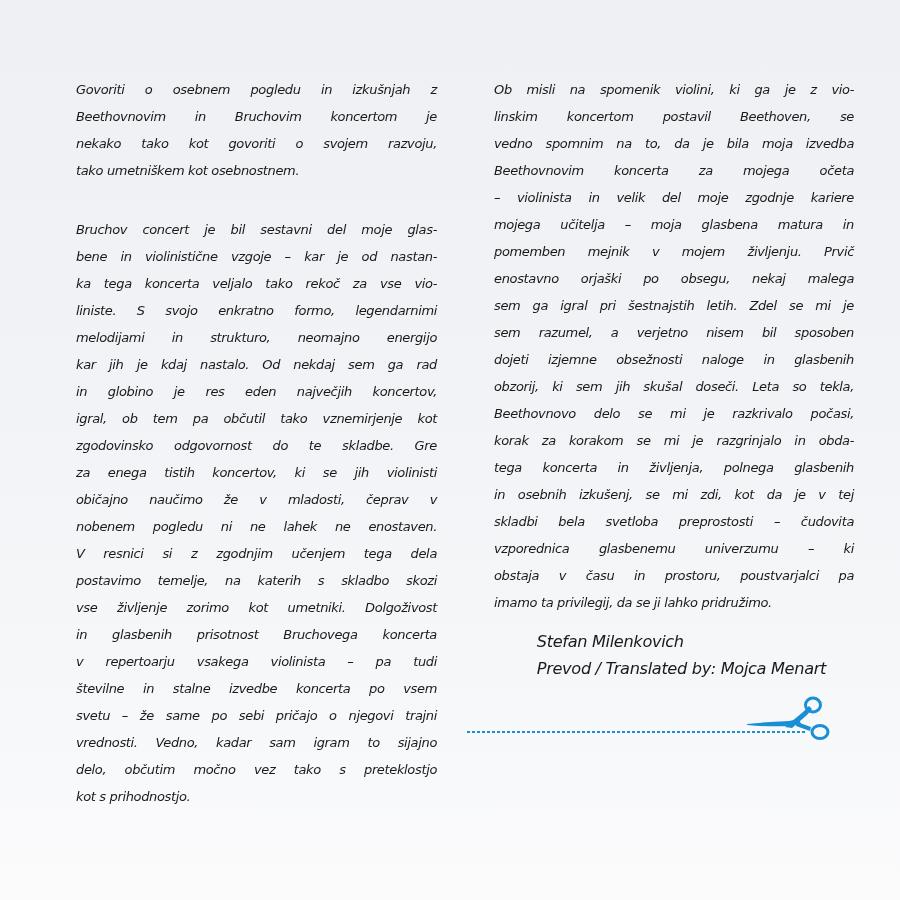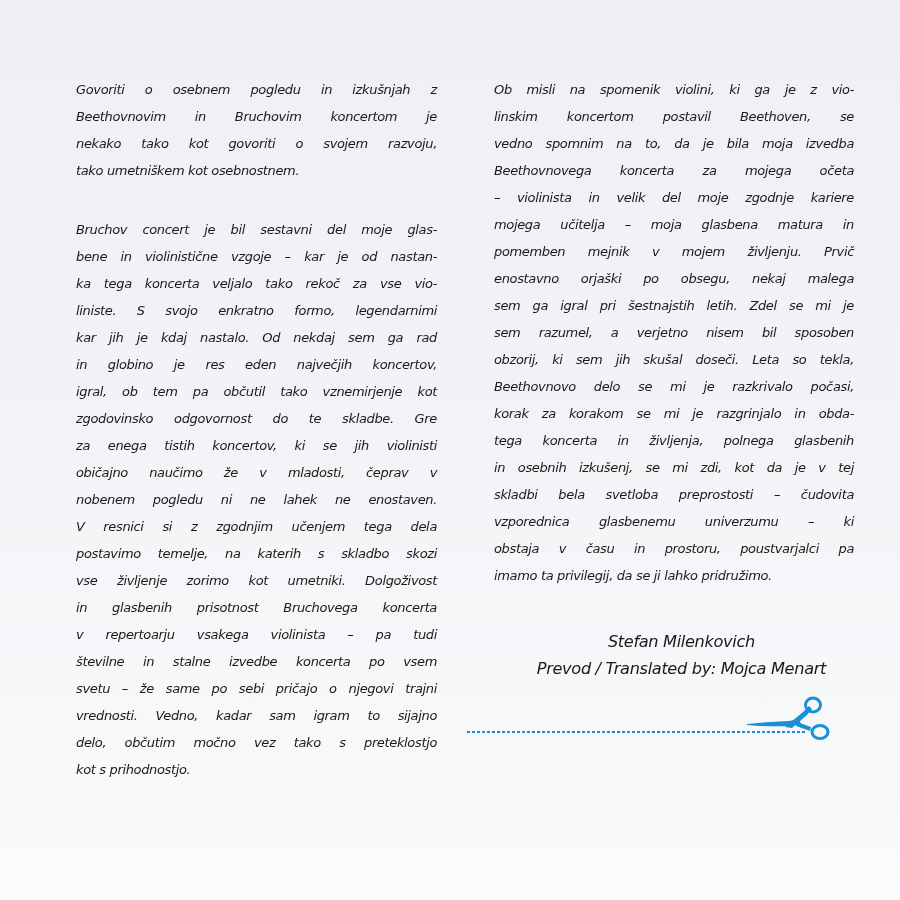--- a/index.html
+++ b/index.html
@@ -27,21 +27,21 @@
     white-space: nowrap;
     text-align: justify;
     text-align-last: justify;
     height: 27px;
   }
   .line.last { text-align-last: left; }
   .signature {
     position: absolute;
     right: 74px;
     top: 628px;
-    text-align: center;
+    text-align: left;
     font-style: italic;
     font-size: 16.2px;
     line-height: 27px;
     letter-spacing: -0.35px;
   }
   .signature span { display: block; }
   .cut-line {
     position: absolute;
     left: 466px; top: 730px;
     width: 340px; height: 4px;
@@ -65,20 +65,21 @@
       <span class="line">Govoriti o osebnem pogledu in izkušnjah z</span>
       <span class="line">Beethovnovim in Bruchovim koncertom je</span>
       <span class="line">nekako tako kot govoriti o svojem razvoju,</span>
       <span class="line last">tako umetniškem kot osebnostnem.</span>
     </p>
     <p class="para">
       <span class="line">Bruchov concert je bil sestavni del moje glas-</span>
       <span class="line">bene in violinistične vzgoje – kar je od nastan-</span>
       <span class="line">ka tega koncerta veljalo tako rekoč za vse vio-</span>
       <span class="line">liniste. S svojo enkratno formo, legendarnimi</span>
+      <span class="line">melodijami in strukturo, neomajno energijo</span>
       <span class="line">kar jih je kdaj nastalo. Od nekdaj sem ga rad</span>
       <span class="line">in globino je res eden največjih koncertov,</span>
       <span class="line">igral, ob tem pa občutil tako vznemirjenje kot</span>
       <span class="line">zgodovinsko odgovornost do te skladbe. Gre</span>
       <span class="line">za enega tistih koncertov, ki se jih violinisti</span>
       <span class="line">običajno naučimo že v mladosti, čeprav v</span>
       <span class="line">nobenem pogledu ni ne lahek ne enostaven.</span>
       <span class="line">V resnici si z zgodnjim učenjem tega dela</span>
       <span class="line">postavimo temelje, na katerih s skladbo skozi</span>
       <span class="line">vse življenje zorimo kot umetniki. Dolgoživost</span>
@@ -90,27 +91,28 @@
       <span class="line">delo, občutim močno vez tako s preteklostjo</span>
       <span class="line last">kot s prihodnostjo.</span>
     </p>
   </div>
 
   <div class="column col-right">
     <p class="para">
       <span class="line">Ob misli na spomenik violini, ki ga je z vio-</span>
       <span class="line">linskim koncertom postavil Beethoven, se</span>
       <span class="line">vedno spomnim na to, da je bila moja izvedba</span>
-      <span class="line">Beethovnovega koncerta za mojega očeta</span>
+      <span class="line">Beethovnovim koncerta za mojega očeta</span>
       <span class="line">– violinista in velik del moje zgodnje kariere</span>
       <span class="line">mojega učitelja – moja glasbena matura in</span>
       <span class="line">pomemben mejnik v mojem življenju. Prvič</span>
       <span class="line">enostavno orjaški po obsegu, nekaj malega</span>
       <span class="line">sem ga igral pri šestnajstih letih. Zdel se mi je</span>
       <span class="line">sem razumel, a verjetno nisem bil sposoben</span>
+      <span class="line">dojeti izjemne obsežnosti naloge in glasbenih</span>
       <span class="line">obzorij, ki sem jih skušal doseči. Leta so tekla,</span>
       <span class="line">Beethovnovo delo se mi je razkrivalo počasi,</span>
       <span class="line">korak za korakom se mi je razgrinjalo in obda-</span>
       <span class="line">tega koncerta in življenja, polnega glasbenih</span>
       <span class="line">in osebnih izkušenj, se mi zdi, kot da je v tej</span>
       <span class="line">skladbi bela svetloba preprostosti – čudovita</span>
       <span class="line">vzporednica glasbenemu univerzumu – ki</span>
       <span class="line">obstaja v času in prostoru, poustvarjalci pa</span>
       <span class="line last">imamo ta privilegij, da se ji lahko pridružimo.</span>
     </p>

